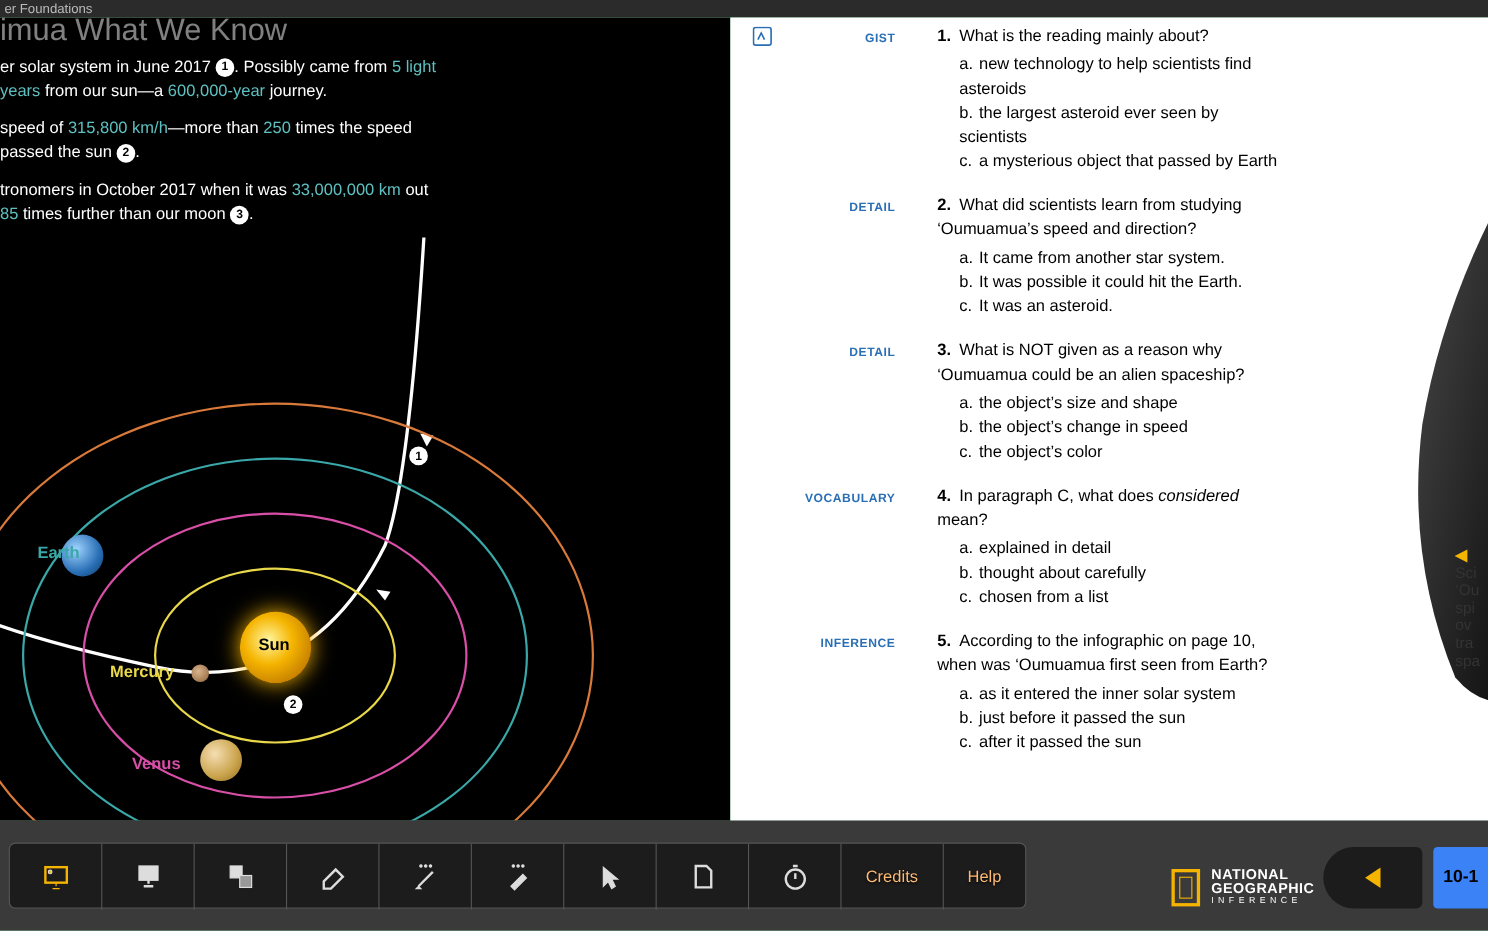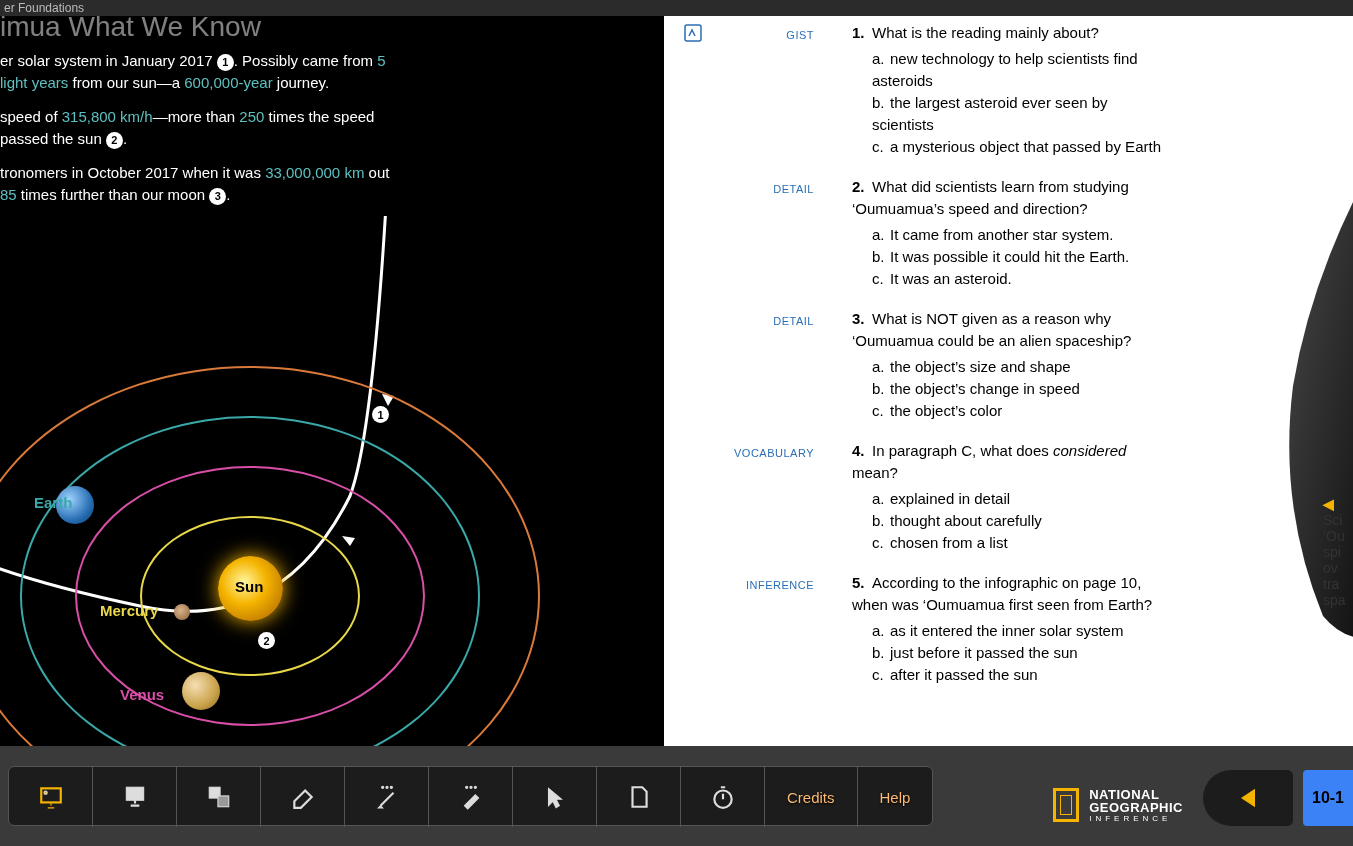--- a/index.html
+++ b/index.html
@@ -13,39 +13,39 @@
   .left-title { font-size:28px; font-weight:300; color:#fff; margin-bottom:10px; opacity:.5;}
   .left-para { margin:12px 0 12px 0; max-width:400px; }
   .cyan { color:#5ec0c0; }
   .circle-num { display:inline-flex; width:17px; height:17px; border-radius:50%; background:#fff; color:#000; font-size:11px; font-weight:bold; align-items:center; justify-content:center; vertical-align:middle; }
   .solar { position:absolute; left:0; bottom:0; width:664px; height:530px; }
   .orbit { position:absolute; border-radius:50%; border:2px solid; background:transparent; }
   .label { position:absolute; font-size:15px; color:#fff; font-weight:bold; font-family:Arial,sans-serif; }
   .planet { position:absolute; border-radius:50%; }
 
   .right .questions { padding:10px 20px 10px 60px; font-size:15px; line-height:22px; }
-  .tag { color:#2a6fb5; font-size:11px; font-weight:normal; letter-spacing:.5px; position:absolute; text-align:right; width:90px; }
+  .tag { color:#2a6fb5; font-size:11px; font-weight:bold; letter-spacing:.5px; position:absolute; text-align:right; width:90px; }
   .qrow { position:relative; margin-bottom:18px; }
   .qrow .tag { left:-100px; top:2px; }
   .qnum { font-weight:bold; display:inline-block; width:20px; }
   .qtext { display:block; margin-left:28px; margin-bottom:4px; max-width:310px;}
   .opt { display:block; margin-left:48px; max-width:290px;}
   .opt .l { display:inline-block; width:18px; }
   .sidecap { position:absolute; right:0; top:480px; width:30px; font-size:14px; color:#333; }
   .sidearrow { color:#f5b400; font-weight:bold; }
   em { font-style:italic; }
 
   .asteroid { position:absolute; right:-30px; top:130px; }
 
   .toolbar { position:absolute; left:0; right:0; bottom:0; height:100px; background:#3a3a3a; }
   .tools { position:absolute; left:8px; bottom:20px; height:60px; display:flex; background:#1c1c1c; border-radius:6px; border:1px solid #555;}
   .tool { width:84px; height:60px; border-right:1px solid #555; display:flex; align-items:center; justify-content:center; color:#fdba74; cursor:pointer; }
   .tool svg { width:26px; height:26px; fill:#ddd; stroke:#ddd; }
   .tool.text { width:auto; padding:0 22px; font-size:15px; text-shadow:0 1px 2px #000;}
-  .brand { position:absolute; right:170px; bottom:22px; display:flex; align-items:flex-start; gap:10px; color:#fff; }
+  .brand { position:absolute; right:158px; bottom:22px; display:flex; align-items:flex-end; gap:10px; color:#fff; }
   .brand .sq { width:26px; height:34px; border:3px solid #f5b400; position:relative; }
   .brand .sq::after { content:""; position:absolute; inset:4px; border:1px solid #f5b400;}
   .brand .txt .n1{ font-size:13px; font-weight:bold; letter-spacing:.5px; line-height:13px;}
   .brand .txt .n2{ font-size:13px; font-weight:bold; letter-spacing:.5px; line-height:13px;}
   .brand .txt .n3{ font-size:8px; letter-spacing:4px; line-height:10px;}
   .playbtn { position:absolute; right:60px; bottom:20px; width:90px; height:56px; background:#1c1c1c; border-radius:30px 6px 6px 30px; display:flex; align-items:center; justify-content:center; cursor:pointer;}
   .playbtn svg { fill:#f5b400; }
   .pagenum { position:absolute; right:0; bottom:20px; height:56px; width:50px; background:#3b82f6; color:#000; display:flex; align-items:center; justify-content:center; font-size:16px; font-weight:bold; border-radius:4px 0 0 4px;}
   .sectA-head { font-weight:bold; margin-left:28px; margin-bottom:18px;}
   .iconA { position:absolute; left:20px; top:8px; color:#2a6fb5;}
@@ -54,21 +54,21 @@
 <body>
 
 <div class="titlebar">er Foundations</div>
 
 <div class="content">
 
   <div class="page left">
     <div class="left-inner">
       <div class="left-title">imua What We Know</div>
       <div class="left-para">
-        <span>er solar system in January 2017 </span><span class="circle-num">1</span><span>. Possibly came from </span><span class="cyan">5 light years</span><span> from our sun—a </span><span class="cyan">600,000-year</span><span> journey.</span>
+        <span>er solar system in June 2017 </span><span class="circle-num">1</span><span>. Possibly came from </span><span class="cyan">5 light years</span><span> from our sun—a </span><span class="cyan">600,000-year</span><span> journey.</span>
       </div>
       <div class="left-para">
         <span>speed of </span><span class="cyan">315,800 km/h</span><span>—more than </span><span class="cyan">250</span><span> times the speed passed the sun </span><span class="circle-num">2</span><span>.</span>
       </div>
       <div class="left-para">
         <span>tronomers in October 2017 when it was </span><span class="cyan">33,000,000 km</span><span> out </span><span class="cyan">85</span><span> times further than our moon </span><span class="circle-num">3</span><span>.</span>
       </div>
     </div>
     <div class="solar">
       <svg width="664" height="530" style="position:absolute;left:0;top:0">

